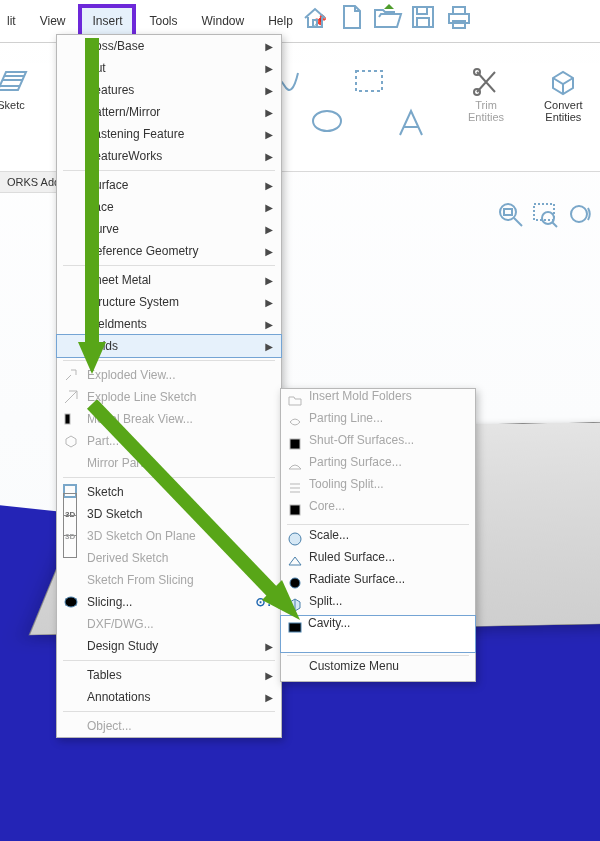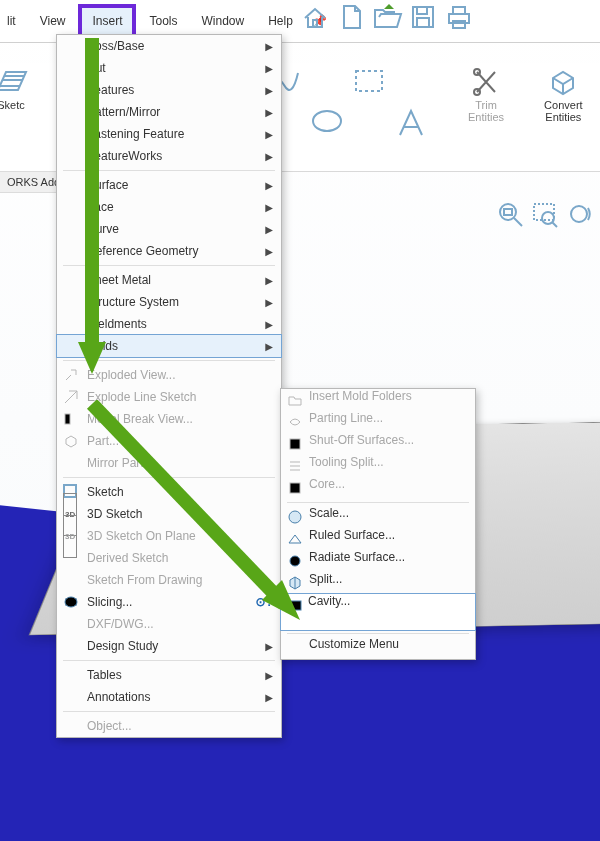--- a/index.html
+++ b/index.html
@@ -288,21 +288,21 @@
         <span>3D Sketch</span>
       </div>
       <div class="row dim">
         <span class="mico"><span class="badge3d gs">3D</span></span>
         <span>3D Sketch On Plane</span>
       </div>
       <div class="row dim">
         <span>Derived Sketch</span>
       </div>
       <div class="row dim">
-        <span>Sketch From Drawing</span>
+        <span>Sketch From Slicing</span>
       </div>
       <div class="row">
         <span class="mico"><svg width="16" height="16">
             <path stroke="#4a80ab" fill="none" d="M2 5 H14 M2 8 H14 M2 11 H14"></path>
             <ellipse cx="8" cy="8" rx="6" ry="5" stroke="#4a80ab" fill="none/"></ellipse>
           </svg></span>
         <span>Slicing...</span>
         <span style="position: absolute; right: 8px; color: rgb(30, 102, 176); font-weight: bold;">⊙?</span>
       </div>
       <div class="row dim">
@@ -340,20 +340,27 @@
           </svg></span>
         <span>Parting Line...</span>
       </div>
       <div class="row dim">
         <span class="mico"><svg width="16" height="16">
             <rect x="3" y="3" width="10" height="10" stroke="#b7b7b7" fill="none/">
               <path stroke="#b7b7b7" d="M3 3 L13 13"></path>
             </rect>
           </svg></span>
         <span>Shut-Off Surfaces...</span>
+      </div>
+      <div class="row dim">
+        <span class="mico"><svg width="16" height="16">
+            <path stroke="#b7b7b7" fill="none" d="M2 11 Q8 3 14 11"></path>
+            <path stroke="#b7b7b7" d="M2 11 H14"></path>
+          </svg></span>
+        <span>Parting Surface...</span>
       </div>
       <div class="row dim">
         <span class="mico"><svg width="16" height="16">
             <path stroke="#b7b7b7" fill="none" d="M3 4 H13 M3 8 H13 M3 12 H13"></path>
           </svg></span>
         <span>Tooling Split...</span>
       </div>
       <div class="row dim">
         <span class="mico"><svg width="16" height="16">
             <rect x="3" y="3" width="10" height="10" stroke="#b7b7b7" fill="none/">

